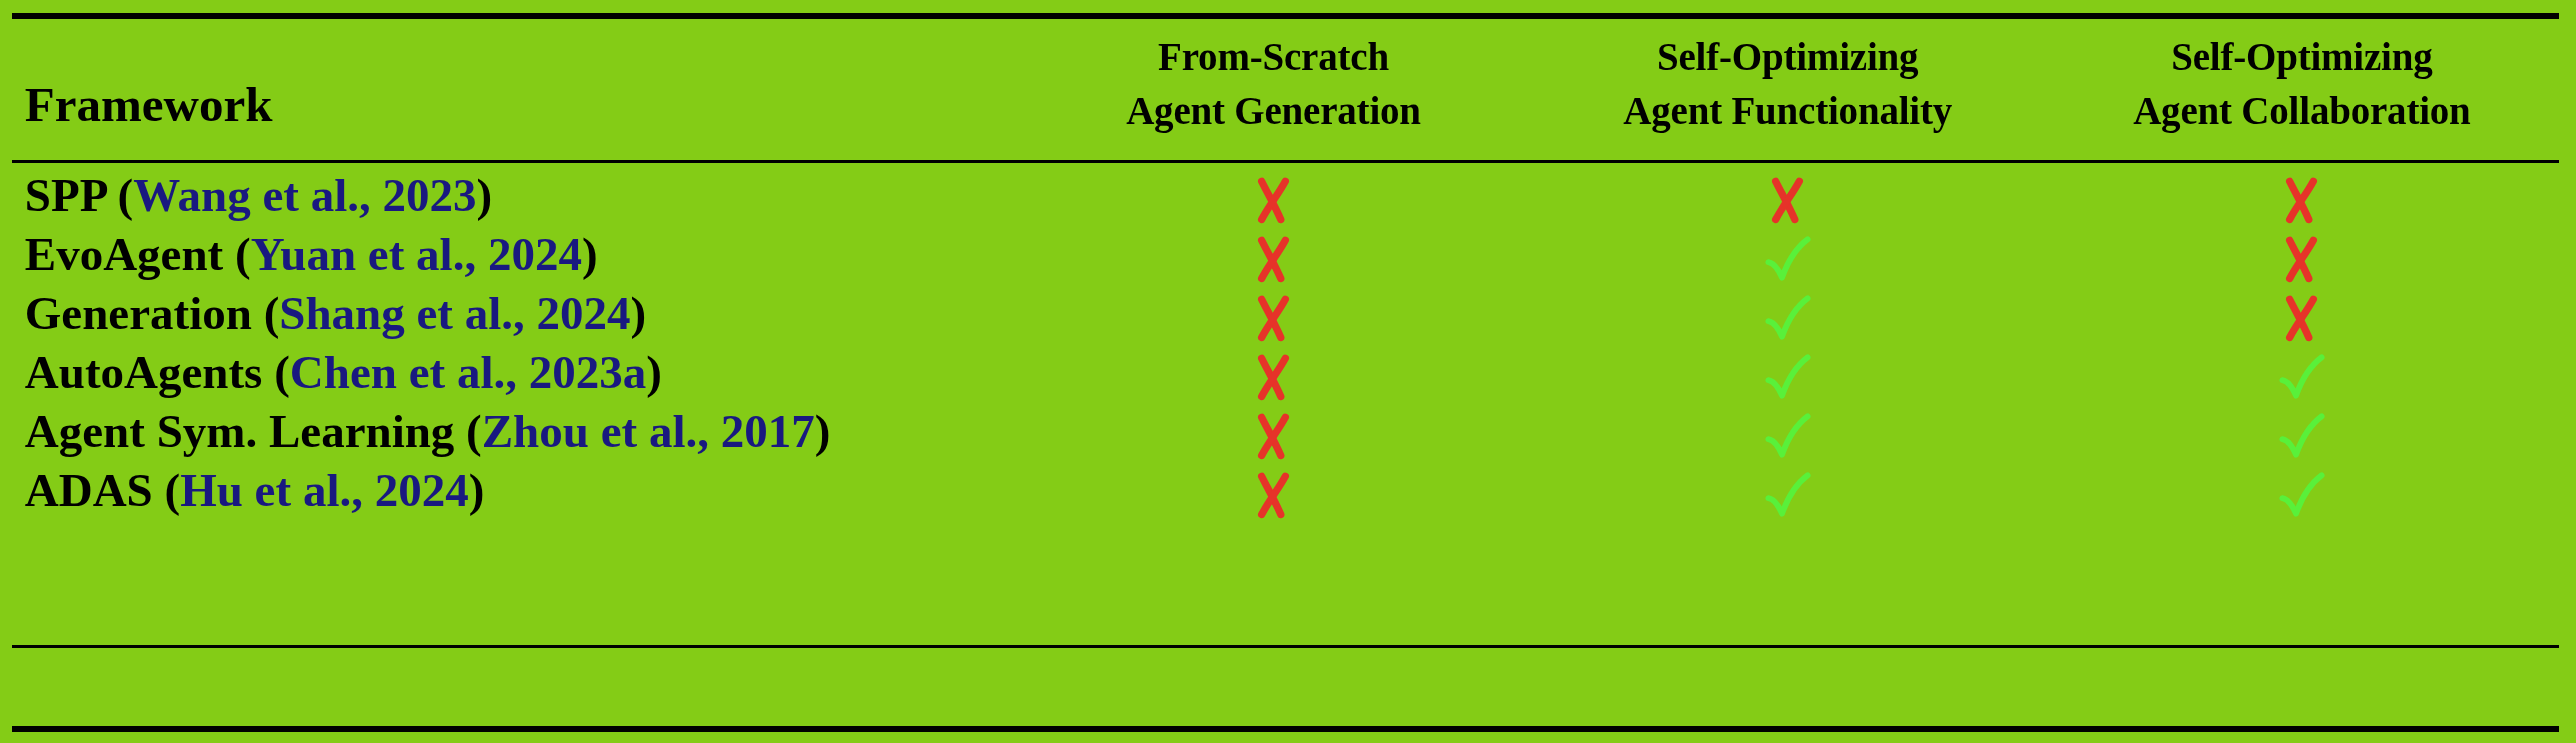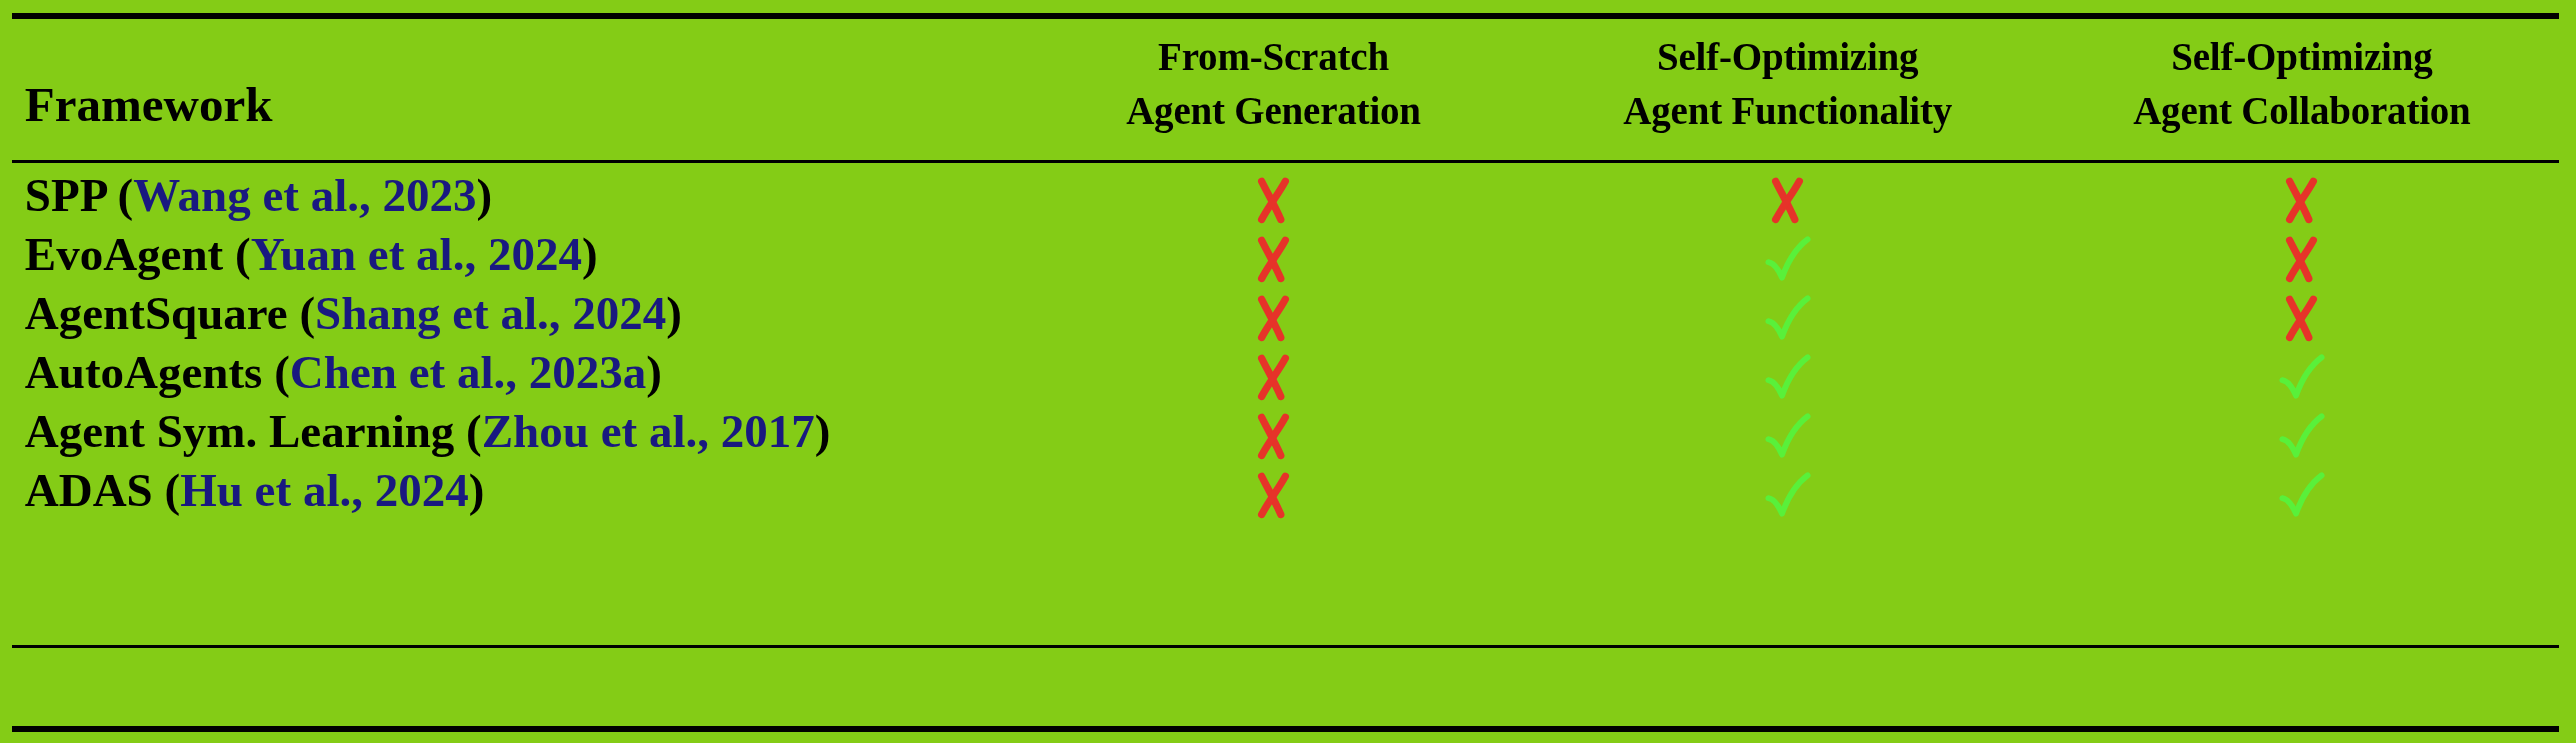--- a/index.html
+++ b/index.html
@@ -165,21 +165,21 @@
               </svg></span></td>
           <td class="mark-cell"><span class="mark mark-check"><svg viewBox="0 0 56 56" aria-hidden="true">
                 <path d="M7 32 C13 33, 18 40, 22 49 C28 32, 38 16, 50 7" fill="none" stroke-width="6.5" stroke-linecap="round" stroke-linejoin="round"></path>
               </svg></span></td>
           <td class="mark-cell"><span class="mark mark-cross"><svg viewBox="0 0 56 56" aria-hidden="true">
                 <path d="M15 8 C22 22, 30 36, 36 50" fill="none" stroke-width="8" stroke-linecap="round"></path>
                 <path d="M41 8 C34 21, 23 35, 15 50" fill="none" stroke-width="8" stroke-linecap="round"></path>
               </svg></span></td>
         </tr>
         <tr>
-          <td class="name-cell"><span>AgentSquare</span> <span class="paren">(</span><span class="cite">Shang et al., 2024</span><span class="paren">)</span></td>
+          <td class="name-cell"><span>Generation</span> <span class="paren">(</span><span class="cite">Shang et al., 2024</span><span class="paren">)</span></td>
           <td class="mark-cell"><span class="mark mark-cross"><svg viewBox="0 0 56 56" aria-hidden="true">
                 <path d="M15 8 C22 22, 30 36, 36 50" fill="none" stroke-width="8" stroke-linecap="round"></path>
                 <path d="M41 8 C34 21, 23 35, 15 50" fill="none" stroke-width="8" stroke-linecap="round"></path>
               </svg></span></td>
           <td class="mark-cell"><span class="mark mark-check"><svg viewBox="0 0 56 56" aria-hidden="true">
                 <path d="M7 32 C13 33, 18 40, 22 49 C28 32, 38 16, 50 7" fill="none" stroke-width="6.5" stroke-linecap="round" stroke-linejoin="round"></path>
               </svg></span></td>
           <td class="mark-cell"><span class="mark mark-cross"><svg viewBox="0 0 56 56" aria-hidden="true">
                 <path d="M15 8 C22 22, 30 36, 36 50" fill="none" stroke-width="8" stroke-linecap="round"></path>
                 <path d="M41 8 C34 21, 23 35, 15 50" fill="none" stroke-width="8" stroke-linecap="round"></path>

